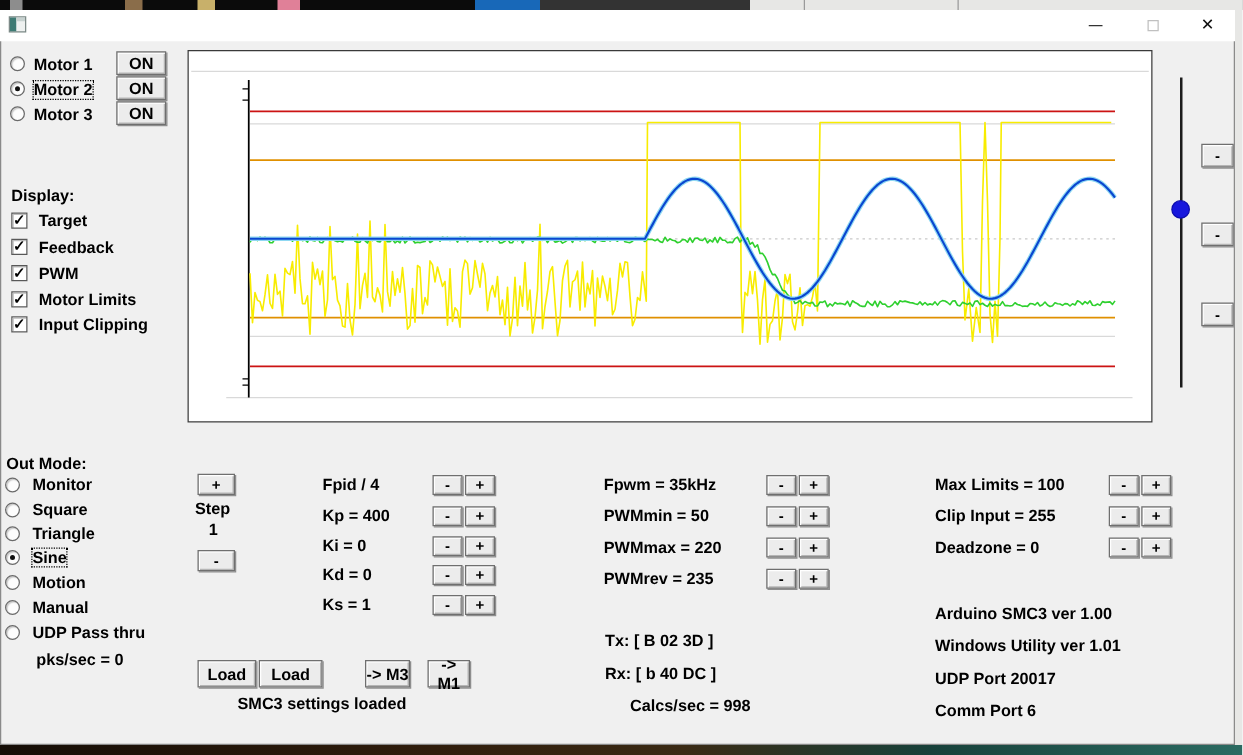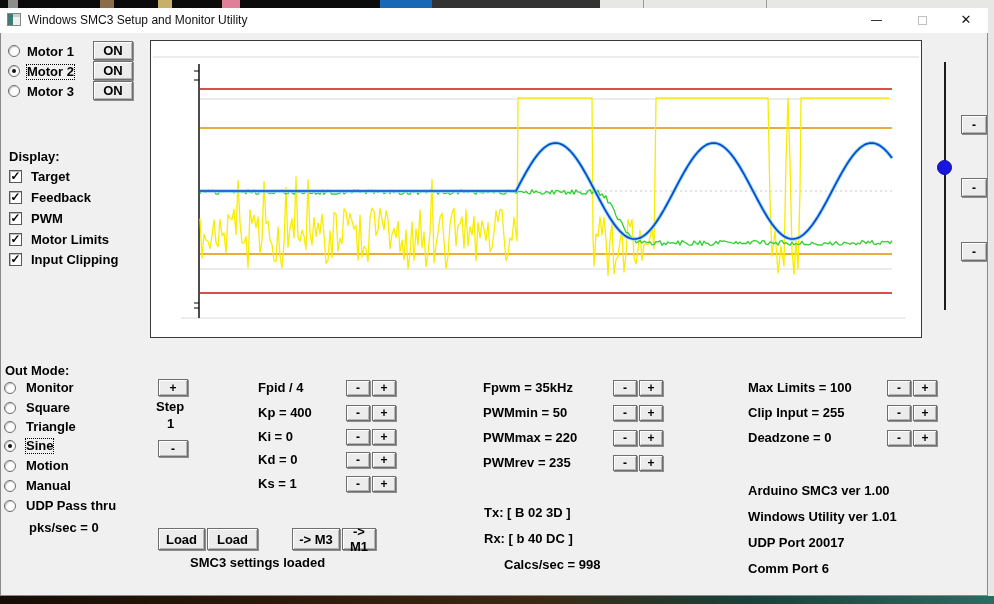--- a/index.html
+++ b/index.html
@@ -75,21 +75,20 @@
   </div>
   <div class="abs bottom-strip"></div>
   <div class="abs right-strip"></div>
 
   <div class="abs window"></div>
   <div class="abs titlebar"></div>
   <div class="abs app-icon">
     <div class="pane"></div>
     <div class="bar"></div>
   </div>
-  <div class="abs title-text">Windows SMC3 Setup and Monitor Utility</div>
   <div class="abs caption-btn" style="left:860px"><span class="min-glyph"></span></div>
   <div class="abs caption-btn" style="left:906px"><span class="max-glyph"></span></div>
   <div class="abs caption-btn" style="left:950px;color:#111"><span>✕</span></div>
 
   <div class="radio" style="left:8px;top:45px"></div>
   <div class="lbl" style="left:27px;top:45px">Motor 1</div>
   <button class="btn" style="left:93px;top:41px;width:40px;height:19px">ON</button>
 
   <div class="radio" style="left:8px;top:65px">
       <div class="dot"></div>
@@ -171,21 +170,21 @@
   <button class="btn small" style="left:913px;top:380px;width:24px;height:16px">+</button>
   <div class="lbl" style="left:748px;top:406px">Clip Input = 255</div>
   <button class="btn small" style="left:887px;top:405px;width:24px;height:16px">-</button>
   <button class="btn small" style="left:913px;top:405px;width:24px;height:16px">+</button>
   <div class="lbl" style="left:748px;top:431px">Deadzone = 0</div>
   <button class="btn small" style="left:887px;top:430px;width:24px;height:16px">-</button>
   <button class="btn small" style="left:913px;top:430px;width:24px;height:16px">+</button>
 
   <button class="btn" style="left:158px;top:528px;width:47px;height:22px">Load</button>
   <button class="btn" style="left:207px;top:528px;width:51px;height:22px">Load</button>
-  <button class="btn" style="left:292px;top:528px;width:48px;height:22px">-&gt; M3</button>
+  <button class="btn" style="left:292px;top:528px;width:36px;height:22px">-&gt; M3</button>
   <button class="btn" style="left:342px;top:528px;width:34px;height:22px">-&gt; M1</button>
   <div class="lbl" style="left:190px;top:556px">SMC3 settings loaded</div>
 
   <div class="lbl" style="left:484px;top:506px">Tx: [ B 02 3D ]</div>
   <div class="lbl" style="left:484px;top:532px">Rx: [ b 40 DC ]</div>
   <div class="lbl" style="left:504px;top:558px">Calcs/sec = 998</div>
 
   <div class="lbl" style="left:748px;top:484px">Arduino SMC3 ver 1.00</div>
   <div class="lbl" style="left:748px;top:510px">Windows Utility ver 1.01</div>
   <div class="lbl" style="left:748px;top:536px">UDP Port 20017</div>

